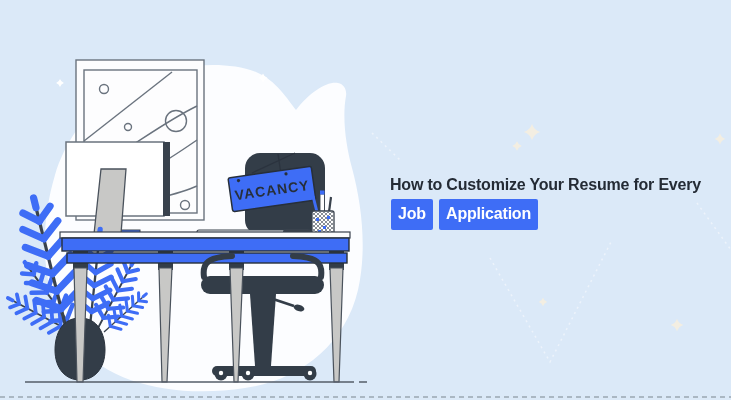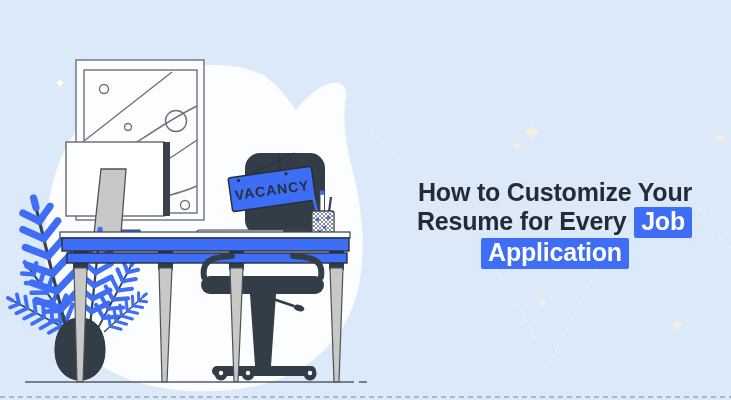--- a/index.html
+++ b/index.html
@@ -4,23 +4,23 @@
 <style>
   html,body{margin:0;padding:0;}
   body{
     width:731px;height:400px;overflow:hidden;position:relative;
     background:#dbe9f8;
     font-family:"Liberation Sans",sans-serif;
   }
   .stage{position:absolute;inset:0;}
   svg{position:absolute;left:0;top:0;}
   .headline{
-    position:absolute;left:390px;top:178px;width:330px;
-    text-align:center;
-    font-weight:bold;font-size:25px;line-height:29px;
+    position:absolute;left:390px;top:170px;width:330px;
+    text-align:left;
+    font-weight:bold;font-size:16px;line-height:29px;
     color:#242b35;letter-spacing:-0.2px;
   }
   .hl{
     background:#3e6df6;color:#ffffff;
     display:inline-block;padding:0 7px 2px 7px;margin:0 1px;
     border-radius:2px;
   }
   .sign-text{
     font-family:"Liberation Sans",sans-serif;
     font-weight:bold;font-size:14px;letter-spacing:1px;

